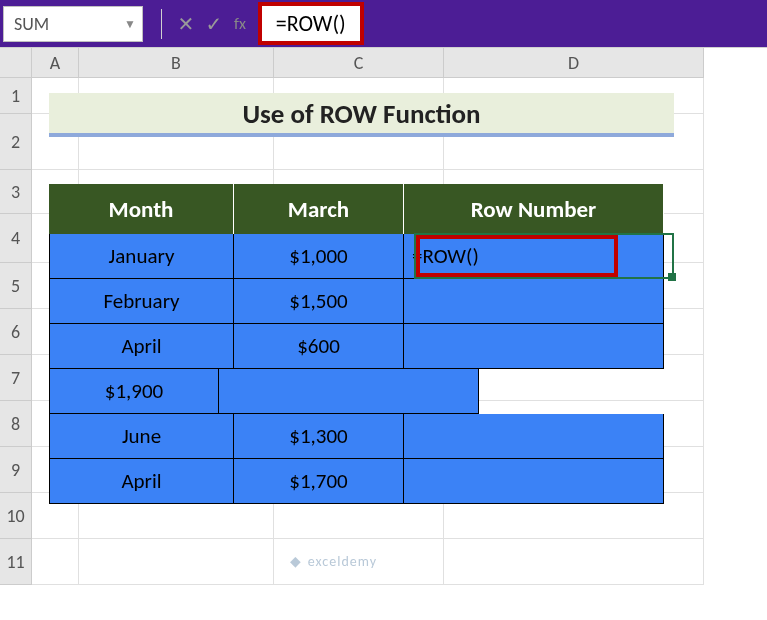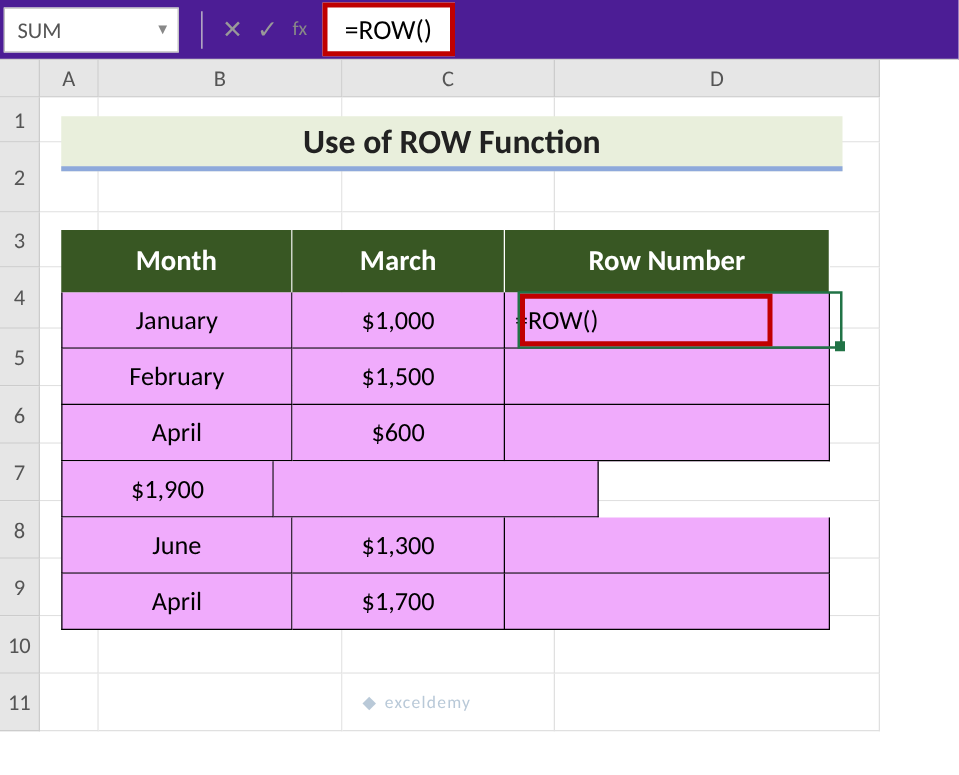--- a/index.html
+++ b/index.html
@@ -156,21 +156,21 @@
       padding: 11px 0;
       border-right: 1px solid #fff;
     }
     .dt-row { display: flex; }
     .dt-cell {
       border: 1px solid #000;
       border-top: none;
       font-size: 21px;
       text-align: center;
       padding: 9px 0;
-      background: #f0abfc;
+      background: #3b82f6;
     }
     .dt-cell:not(:first-child) { border-left: none; }
     .col-b { width: 185px; }
     .col-c { width: 170px; }
     .col-d { width: 260px; }
     .active-cell-box {
       position: absolute;
       border: 4px solid #c00000;
       pointer-events: none;
     }

